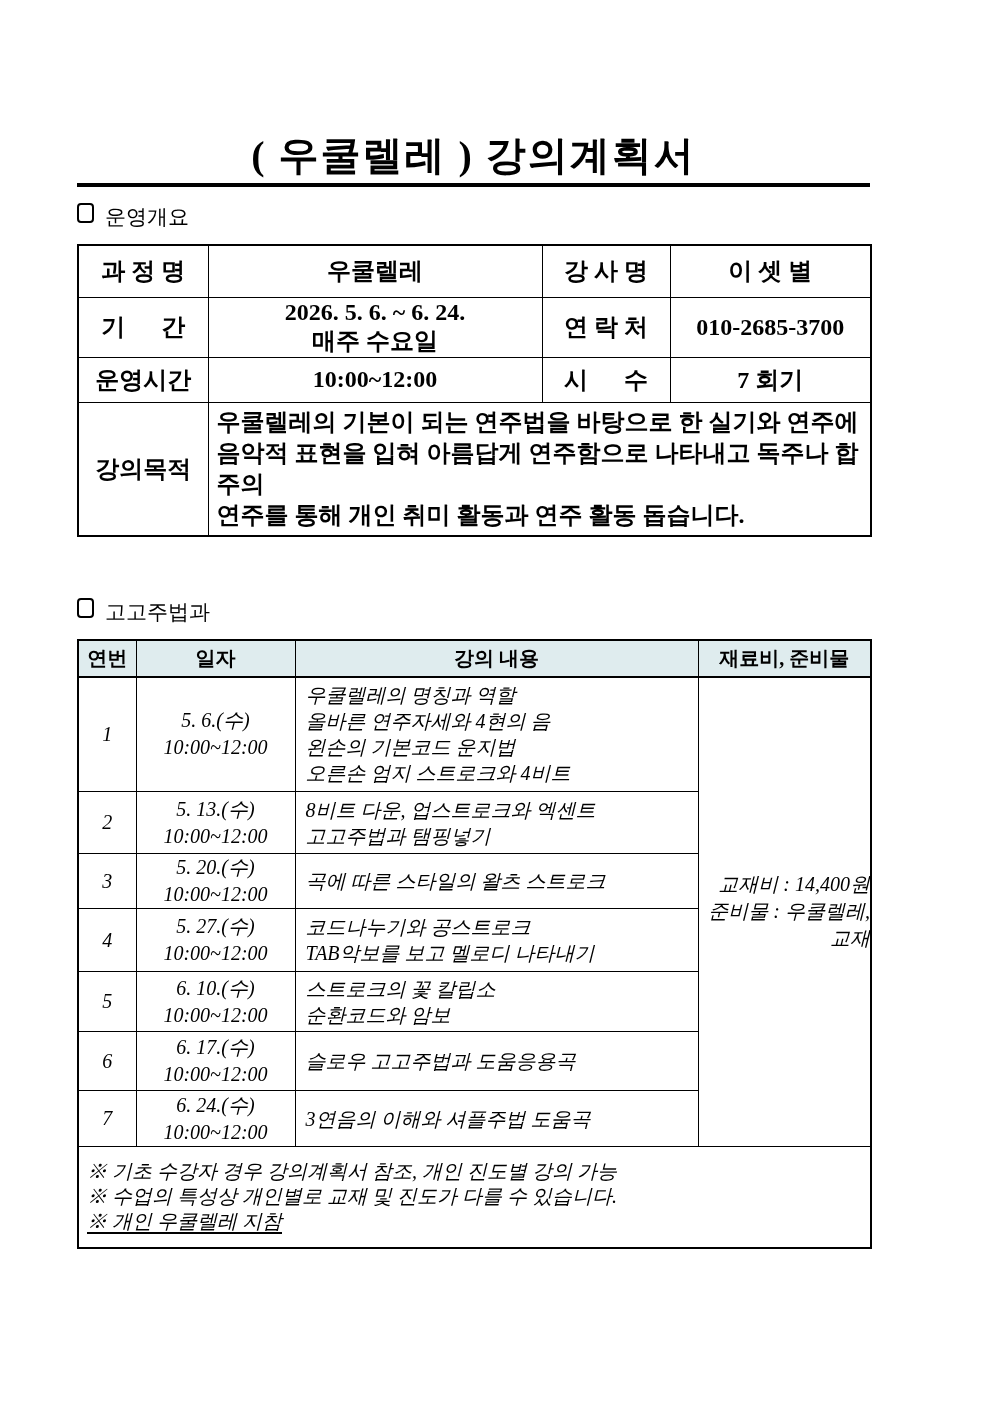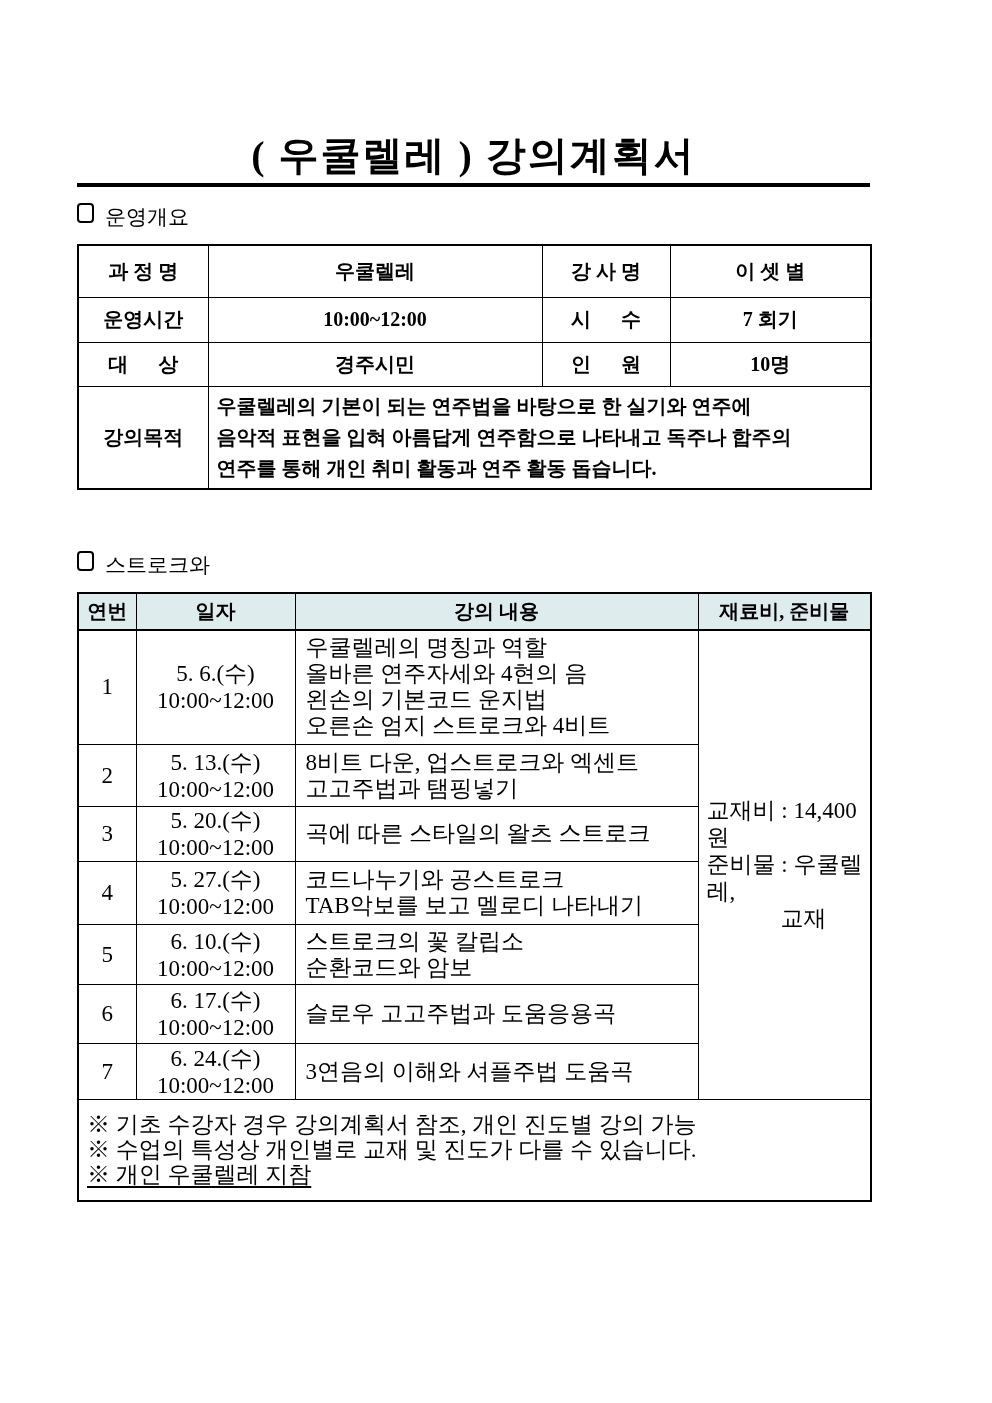--- a/index.html
+++ b/index.html
@@ -54,21 +54,21 @@
   }
   td, th {
     border: 1.5px solid var(--ink);
     text-align: center;
     vertical-align: middle;
     overflow: hidden;
   }
   .t1, .t2 { border: 2.5px solid var(--ink); }
 
   
-  .t1 td { font-size: 20px; font-weight: 700; }
+  .t1 td { font-size: 24px; font-weight: 700; }
   .t1 .lbl { white-space: pre; }
   .t1 .multiline { white-space: pre-line; line-height: 29px; }
   .t1 .purpose {
     text-align: left;
     white-space: pre-line;
     line-height: 31px;
     padding: 4px 8px 4px 8px;
   }
   .t1 .r1 td { height: 52px; }
   .t1 .r2 td { height: 60px; }
@@ -78,38 +78,38 @@
 
   
   .t2 { margin-top: 1px; padding-left: 28px; }
   .t2 th {
     background: var(--header-bg);
     font-size: 20px;
     font-weight: 700;
     height: 37px;
     border-bottom: 2.5px solid var(--ink);
   }
-  .t2 td { font-size: 23px; }
+  .t2 td { font-size: 20px; font-style: italic; }
   .t2 .no { }
   .t2 .date-cell { line-height: 27px; }
   .t2 .content-cell {
     text-align: left;
     padding-left: 10px;
     white-space: pre-line;
     line-height: 26px;
   }
   .t2 .sr1 td { height: 115px; }
   .t2 .sr2 td { height: 62px; }
   .t2 .sr3 td { height: 52px; }
   .t2 .sr4 td { height: 63px; }
   .t2 .sr5 td { height: 60px; }
   .t2 .sr6 td { height: 59px; }
   .t2 .sr7 td { height: 56px; }
   .materials-cell {
-    text-align: left;
+    text-align: right;
     padding-left: 8px;
     line-height: 27px;
   }
   .materials-indent { padding-left: 74px; }
   .notes-cell {
     height: 101px;
     text-align: left;
     vertical-align: top;
     padding: 12px 8px 8px 8px;
     font-size: 19px;
@@ -137,44 +137,45 @@
         <col style="width:128px">
         <col style="width:201px">
     </colgroup>
     <tbody>
         <tr class="r1">
       <td class="lbl">과 정 명</td>
       <td>우쿨렐레</td>
       <td class="lbl">강 사 명</td>
       <td>이 셋 별</td>
     </tr>
+    <tr class="r2">
+      <td class="lbl">기      간</td>
+      <td class="multiline">2026. 5. 6. ~ 6. 24.
+매주 수요일</td>
+      <td class="lbl">연 락 처</td>
+      <td>010-2685-3700</td>
+    </tr>
     <tr class="r3">
       <td class="lbl">운영시간</td>
       <td>10:00~12:00</td>
       <td class="lbl">시      수</td>
       <td>7 회기</td>
     </tr>
-    <tr class="r4">
-      <td class="lbl">대      상</td>
-      <td>경주시민</td>
-      <td class="lbl">인      원</td>
-      <td>10명</td>
-    </tr>
     <tr class="r5">
       <td class="lbl">강의목적</td>
       <td class="purpose" colspan="3">우쿨렐레의 기본이 되는 연주법을 바탕으로 한 실기와 연주에
 음악적 표현을 입혀 아름답게 연주함으로 나타내고 독주나 합주의
 연주를 통해 개인 취미 활동과 연주 활동 돕습니다.</td>
     </tr>
   </tbody>
     </table>
 
   <div class="section-heading" style="margin-top:61px">
     <span class="checkbox"></span>
-    <span>스트로크와</span>
+    <span>고고주법과</span>
   </div>
 
   <table class="t2">
     <colgroup>
       <col style="width:58px">
         <col style="width:159px">
         <col style="width:403px">
         <col style="width:173px">
     </colgroup>
     <thead>

